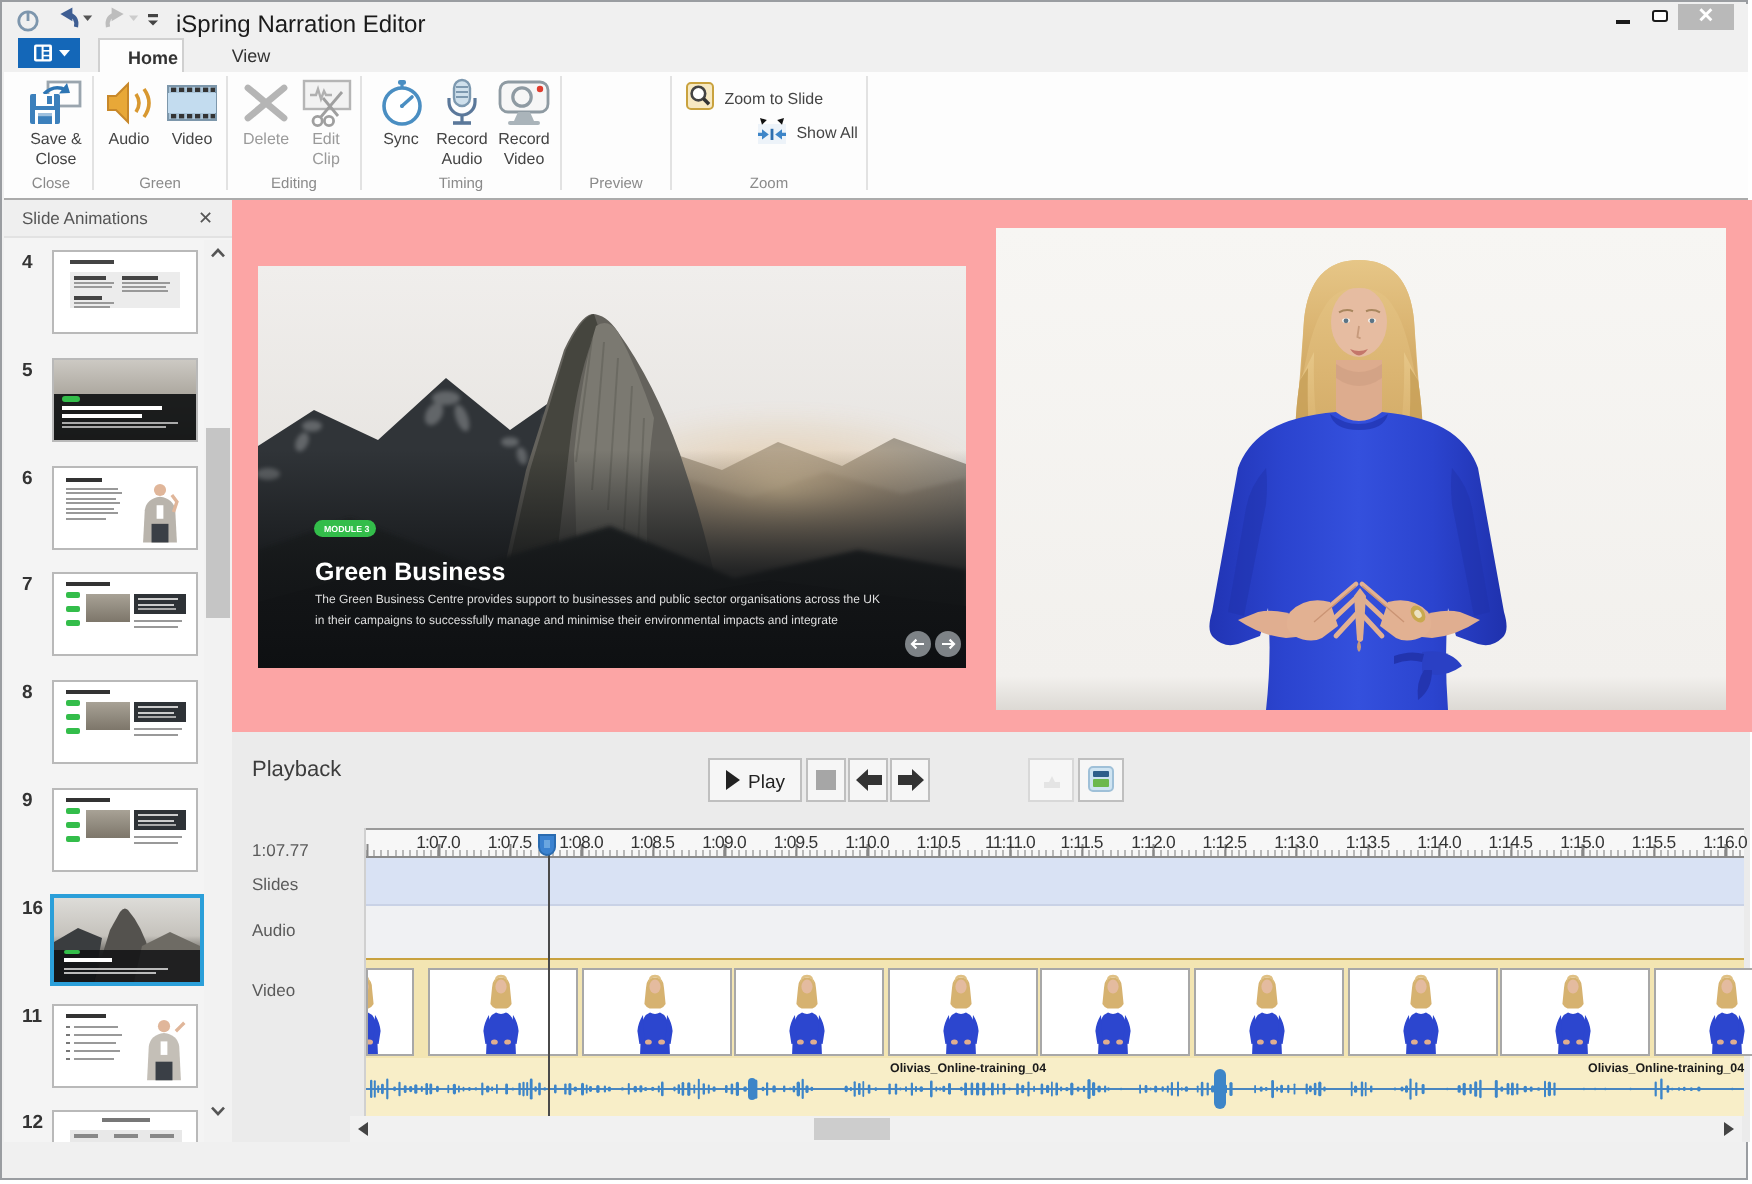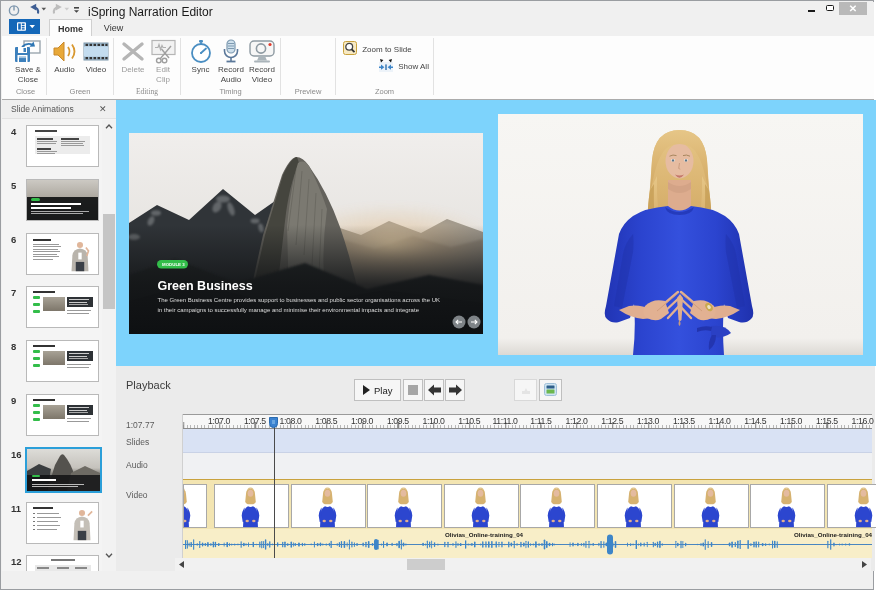--- a/index.html
+++ b/index.html
@@ -8,21 +8,21 @@
 
 .titlebar{position:absolute;left:1px;top:1px;width:872px;height:17px;background:#f0f0f0;}
 .title{position:absolute;left:86px;top:3px;font-size:12px;color:#1a1a1a;}
 .qat{position:absolute;left:0;top:0;height:17px;}
 .btn-close{position:absolute;left:837px;top:0px;width:28px;height:13px;background:#b9b9b9;color:#fff;text-align:center;font-size:10px;line-height:13px;font-weight:bold;}
 .btn-max{position:absolute;left:824px;top:3px;width:6px;height:3.5px;border:1.5px solid #1a1a1a;border-radius:1.5px;background:#fff;}
 .btn-min{position:absolute;left:806px;top:7.5px;width:7px;height:2px;background:#1a1a1a;}
 
 .tabrow{position:absolute;left:1px;top:18px;width:872px;height:17px;background:#f0f0f0;}
 .appbtn{position:absolute;left:7px;top:0px;width:31px;height:15px;background:#1467b8;}
-.tab{position:absolute;top:0;height:17px;font-size:9px;color:#333;text-align:center;line-height:18px;}
+.tab{position:absolute;top:0;height:17px;font-size:9px;color:#333;text-align:center;line-height:18px;padding-left:12px;}
 .tab.home{left:47px;width:43px;background:#fdfdfd;border:1px solid #d0d0d0;border-bottom:none;box-sizing:border-box;font-weight:bold;color:#333;}
 .tab.view{left:90px;width:43px;}
 
 .ribbon{position:absolute;left:1px;top:35px;width:872px;height:63px;background:#fdfdfd;border-bottom:1px solid #ababab;box-sizing:content-box;}
 .rsep{position:absolute;top:2px;width:1px;height:57px;background:#e2e2e2;}
 .rgroup-label{position:absolute;top:51px;font-size:7.5px;color:#8a8a8a;text-align:center;}
 .rbtn{position:absolute;top:3px;text-align:center;font-size:8px;color:#444;line-height:9.5px;}
 .rbtn .ric{display:block;margin:0 auto 1px;}
 .rsmall{position:absolute;font-size:8px;color:#444;white-space:nowrap;}
 .rsmall svg{vertical-align:-3px;margin-right:3px;}
@@ -32,21 +32,21 @@
 .lp-head .t{position:absolute;left:9px;top:4px;font-size:8.5px;color:#555;}
 .lp-head .x{position:absolute;left:97px;top:4px;font-size:9px;color:#555;}
 .lp-list{position:absolute;left:0;top:20px;width:100px;height:451px;background:#f4f4f4;overflow:hidden;}
 .lp-list>div{position:absolute;}
 .slide-num{position:absolute;left:9px;width:14px;font-size:9.5px;font-weight:bold;color:#333;}
 .thumb{position:absolute;left:24px;width:71px;height:40px;background:#fff;border:1px solid #b9b9b9;overflow:hidden;}
 .thumb.sel{border:2px solid #2b9fd9;left:23px;width:73px;height:42px;}
 .lp-scroll{position:absolute;left:100px;top:20px;width:14px;height:451px;background:#f2f2f2;}
 .lp-scroll .thumbv{position:absolute;left:1px;top:94px;width:12px;height:95px;background:#c5c5c5;}
 
-.stage{position:absolute;left:115px;top:99px;width:760px;height:266px;background:#7dd3fc;}
+.stage{position:absolute;left:115px;top:99px;width:760px;height:266px;background:#fca5a5;}
 .slidepv{position:absolute;left:13px;top:33px;width:354px;height:201px;background:#222;}
 .videopv{position:absolute;left:382px;top:14px;width:365px;height:241px;background:#f6f5f2;overflow:hidden;}
 
 .playback{position:absolute;left:1px;top:365px;width:873px;height:205px;background:#ebebeb;}
 .pb-title{position:absolute;left:124px;top:13px;font-size:11px;color:#3c3c3c;}
 .pbtn{position:absolute;top:13px;height:22px;background:#f6f6f6;border:1px solid #bfbfbf;box-sizing:border-box;text-align:center;}
 .tlabel{position:absolute;left:124px;font-size:8.5px;color:#5a5a5a;}
 
 .timeline{position:absolute;left:180px;top:48px;width:689px;height:144px;background:#fff;border-left:1px solid #d0d0d0;}
 .ruler{position:absolute;left:0;top:0;width:689px;height:15px;background:#f7f7f7;border-top:1px solid #9a9a9a;border-bottom:1px solid #8a8a8a;box-sizing:border-box;}
@@ -128,21 +128,21 @@
 
   <div class="ribbon" id="ribbon">
     <div class="rsep" style="left:44px;"></div>
     <div class="rsep" style="left:111px;"></div>
     <div class="rsep" style="left:178px;"></div>
     <div class="rsep" style="left:278px;"></div>
     <div class="rsep" style="left:333px;"></div>
     <div class="rsep" style="left:431px;"></div>
     <div class="rgroup-label" style="left:3px;width:41px;">Close</div>
     <div class="rgroup-label" style="left:45px;width:66px;">Green</div>
-    <div class="rgroup-label" style="left:112px;width:66px;font-family:Liberation Serif, serif;">Editing</div>
+    <div class="rgroup-label" style="left:112px;width:66px;">Editing</div>
     <div class="rgroup-label" style="left:179px;width:99px;">Timing</div>
     <div class="rgroup-label" style="left:279px;width:54px;">Preview</div>
     <div class="rgroup-label" style="left:334px;width:97px;">Zoom</div>
 
     <div class="rbtn" style="left:5px;width:42px;">
       <svg class="ric" width="28" height="25" viewBox="0 0 28 25">
         <rect x="10" y="2" width="16" height="12" fill="none" stroke="#9aa5ae" stroke-width="1.4"></rect>
         <path d="M8 8 Q 13 3 19 6" fill="none" stroke="#2e76b4" stroke-width="1.8"></path>
         <path d="M19.5 2.5 L21 7.5 L15.5 7.8 Z" fill="#2e76b4"></path>
         <rect x="1" y="8" width="15" height="15" rx="1" fill="#3c80bc"></rect>

